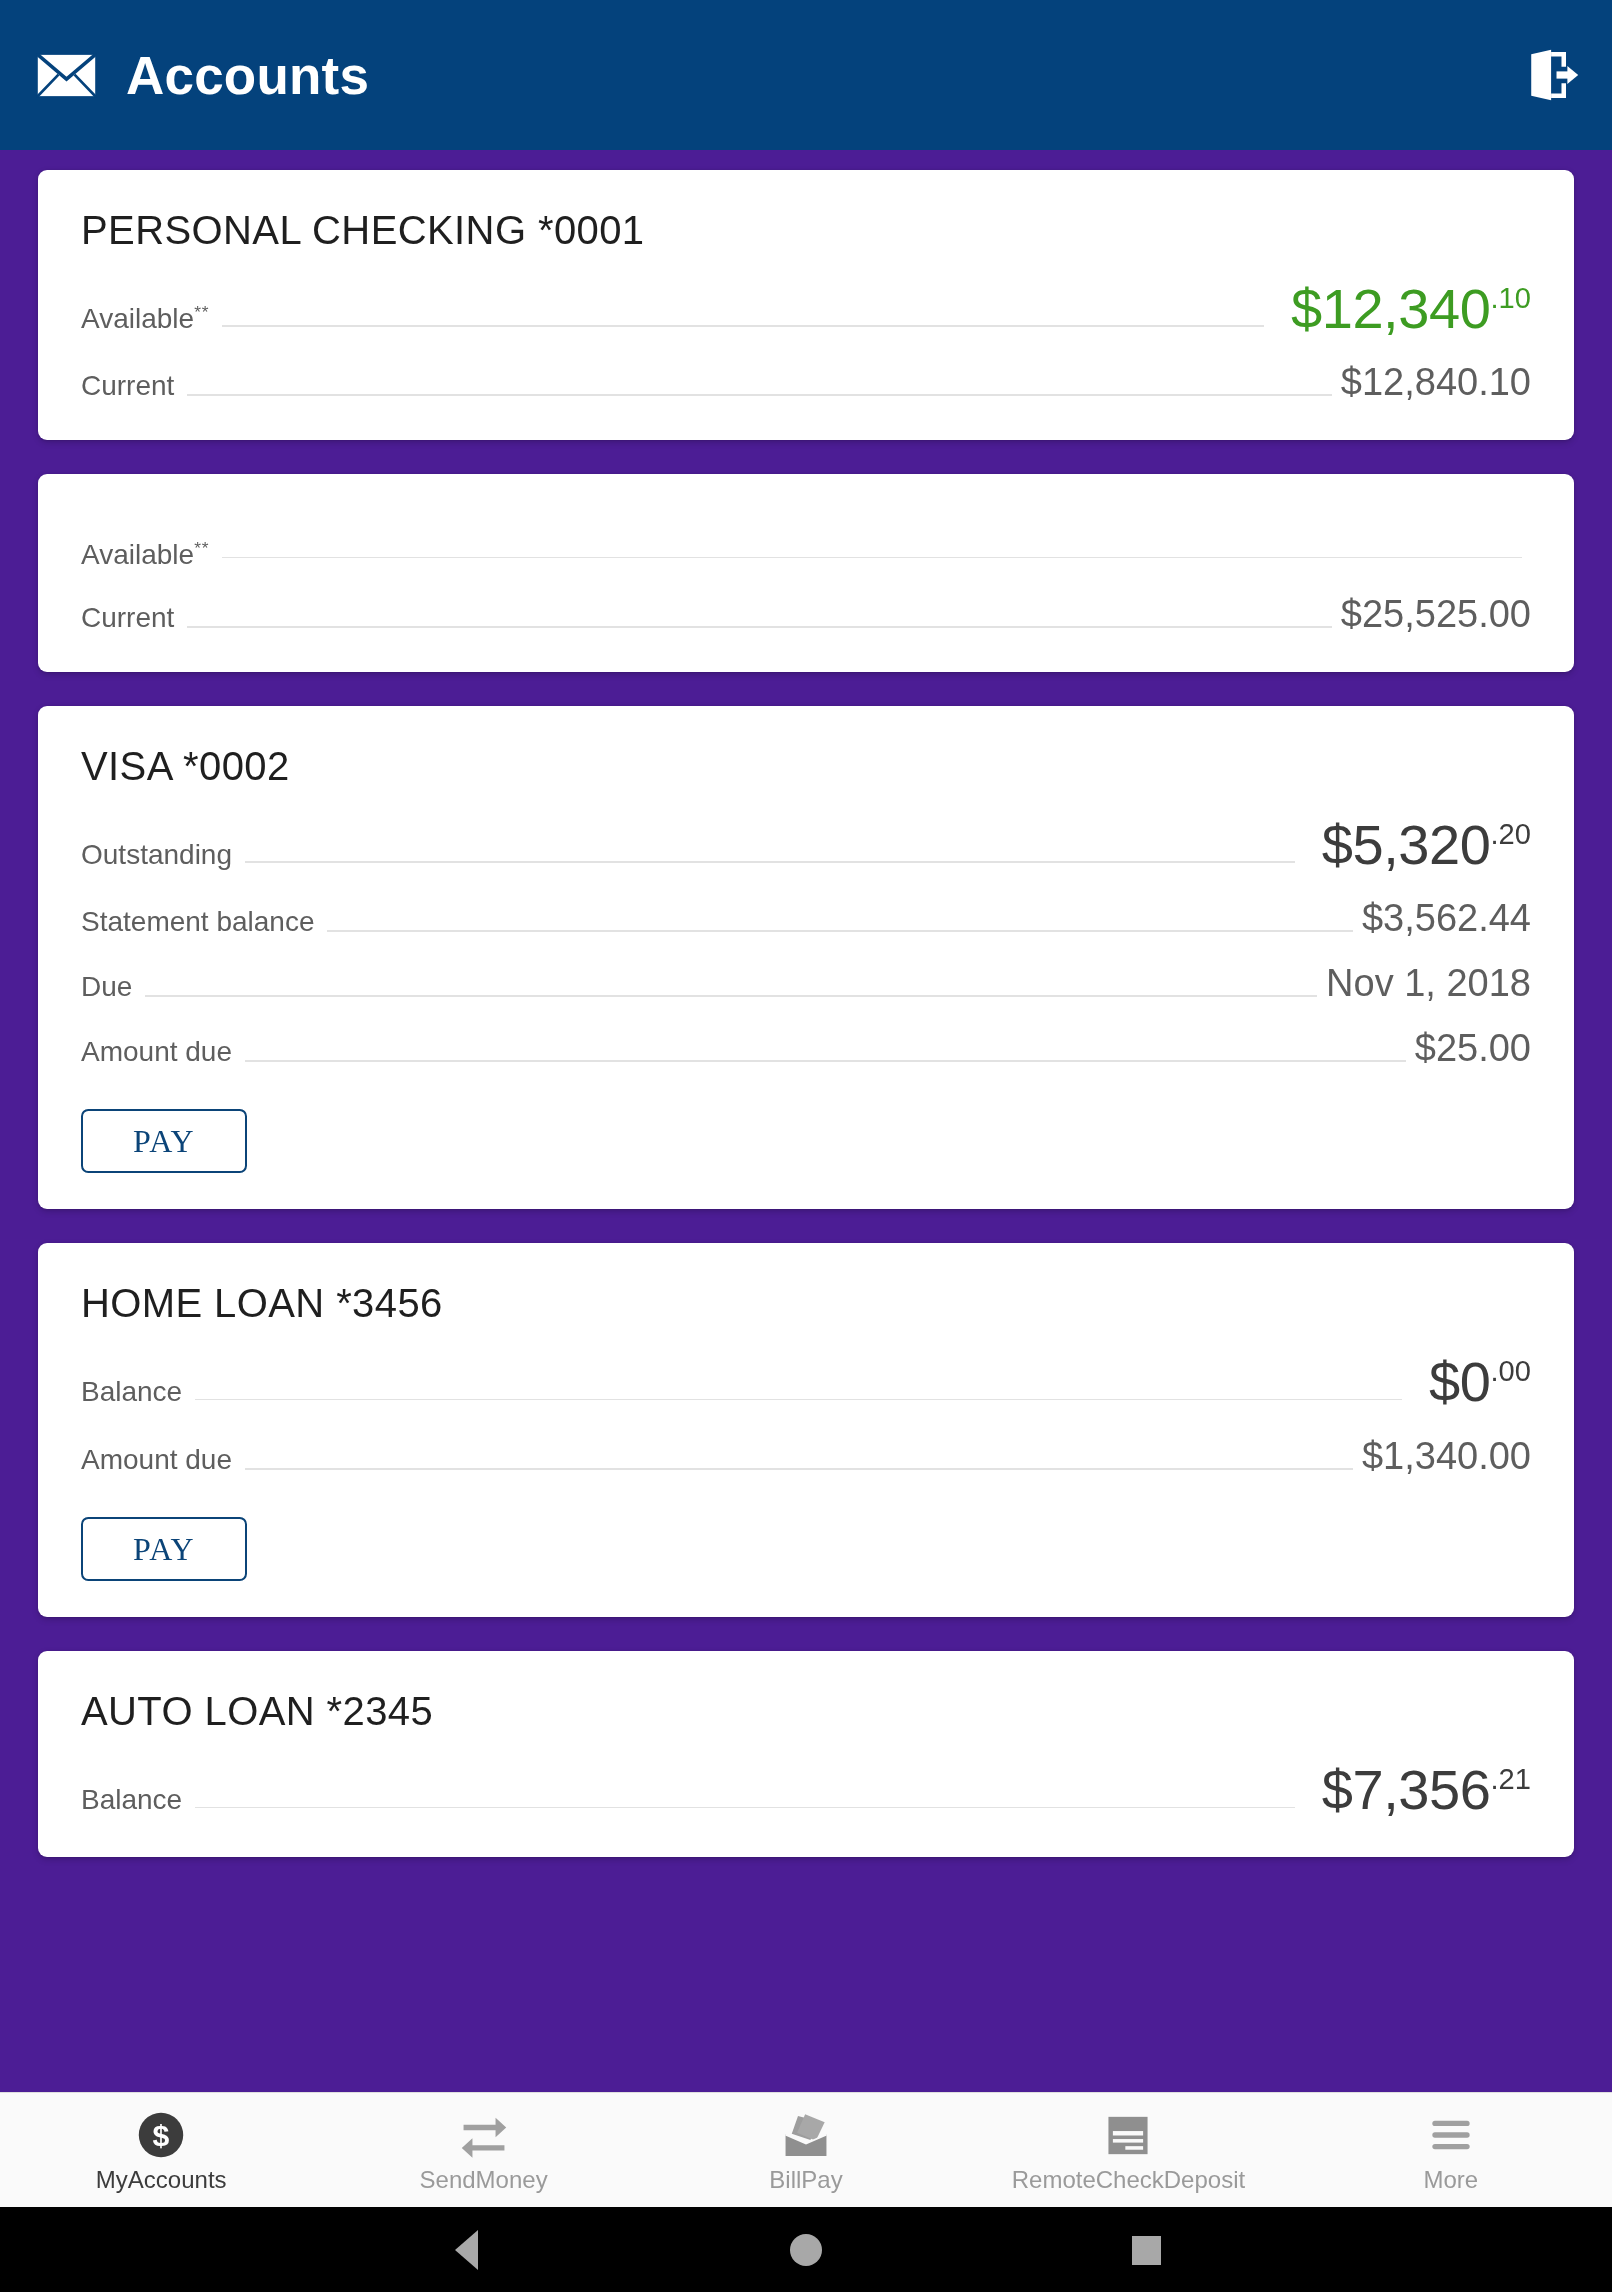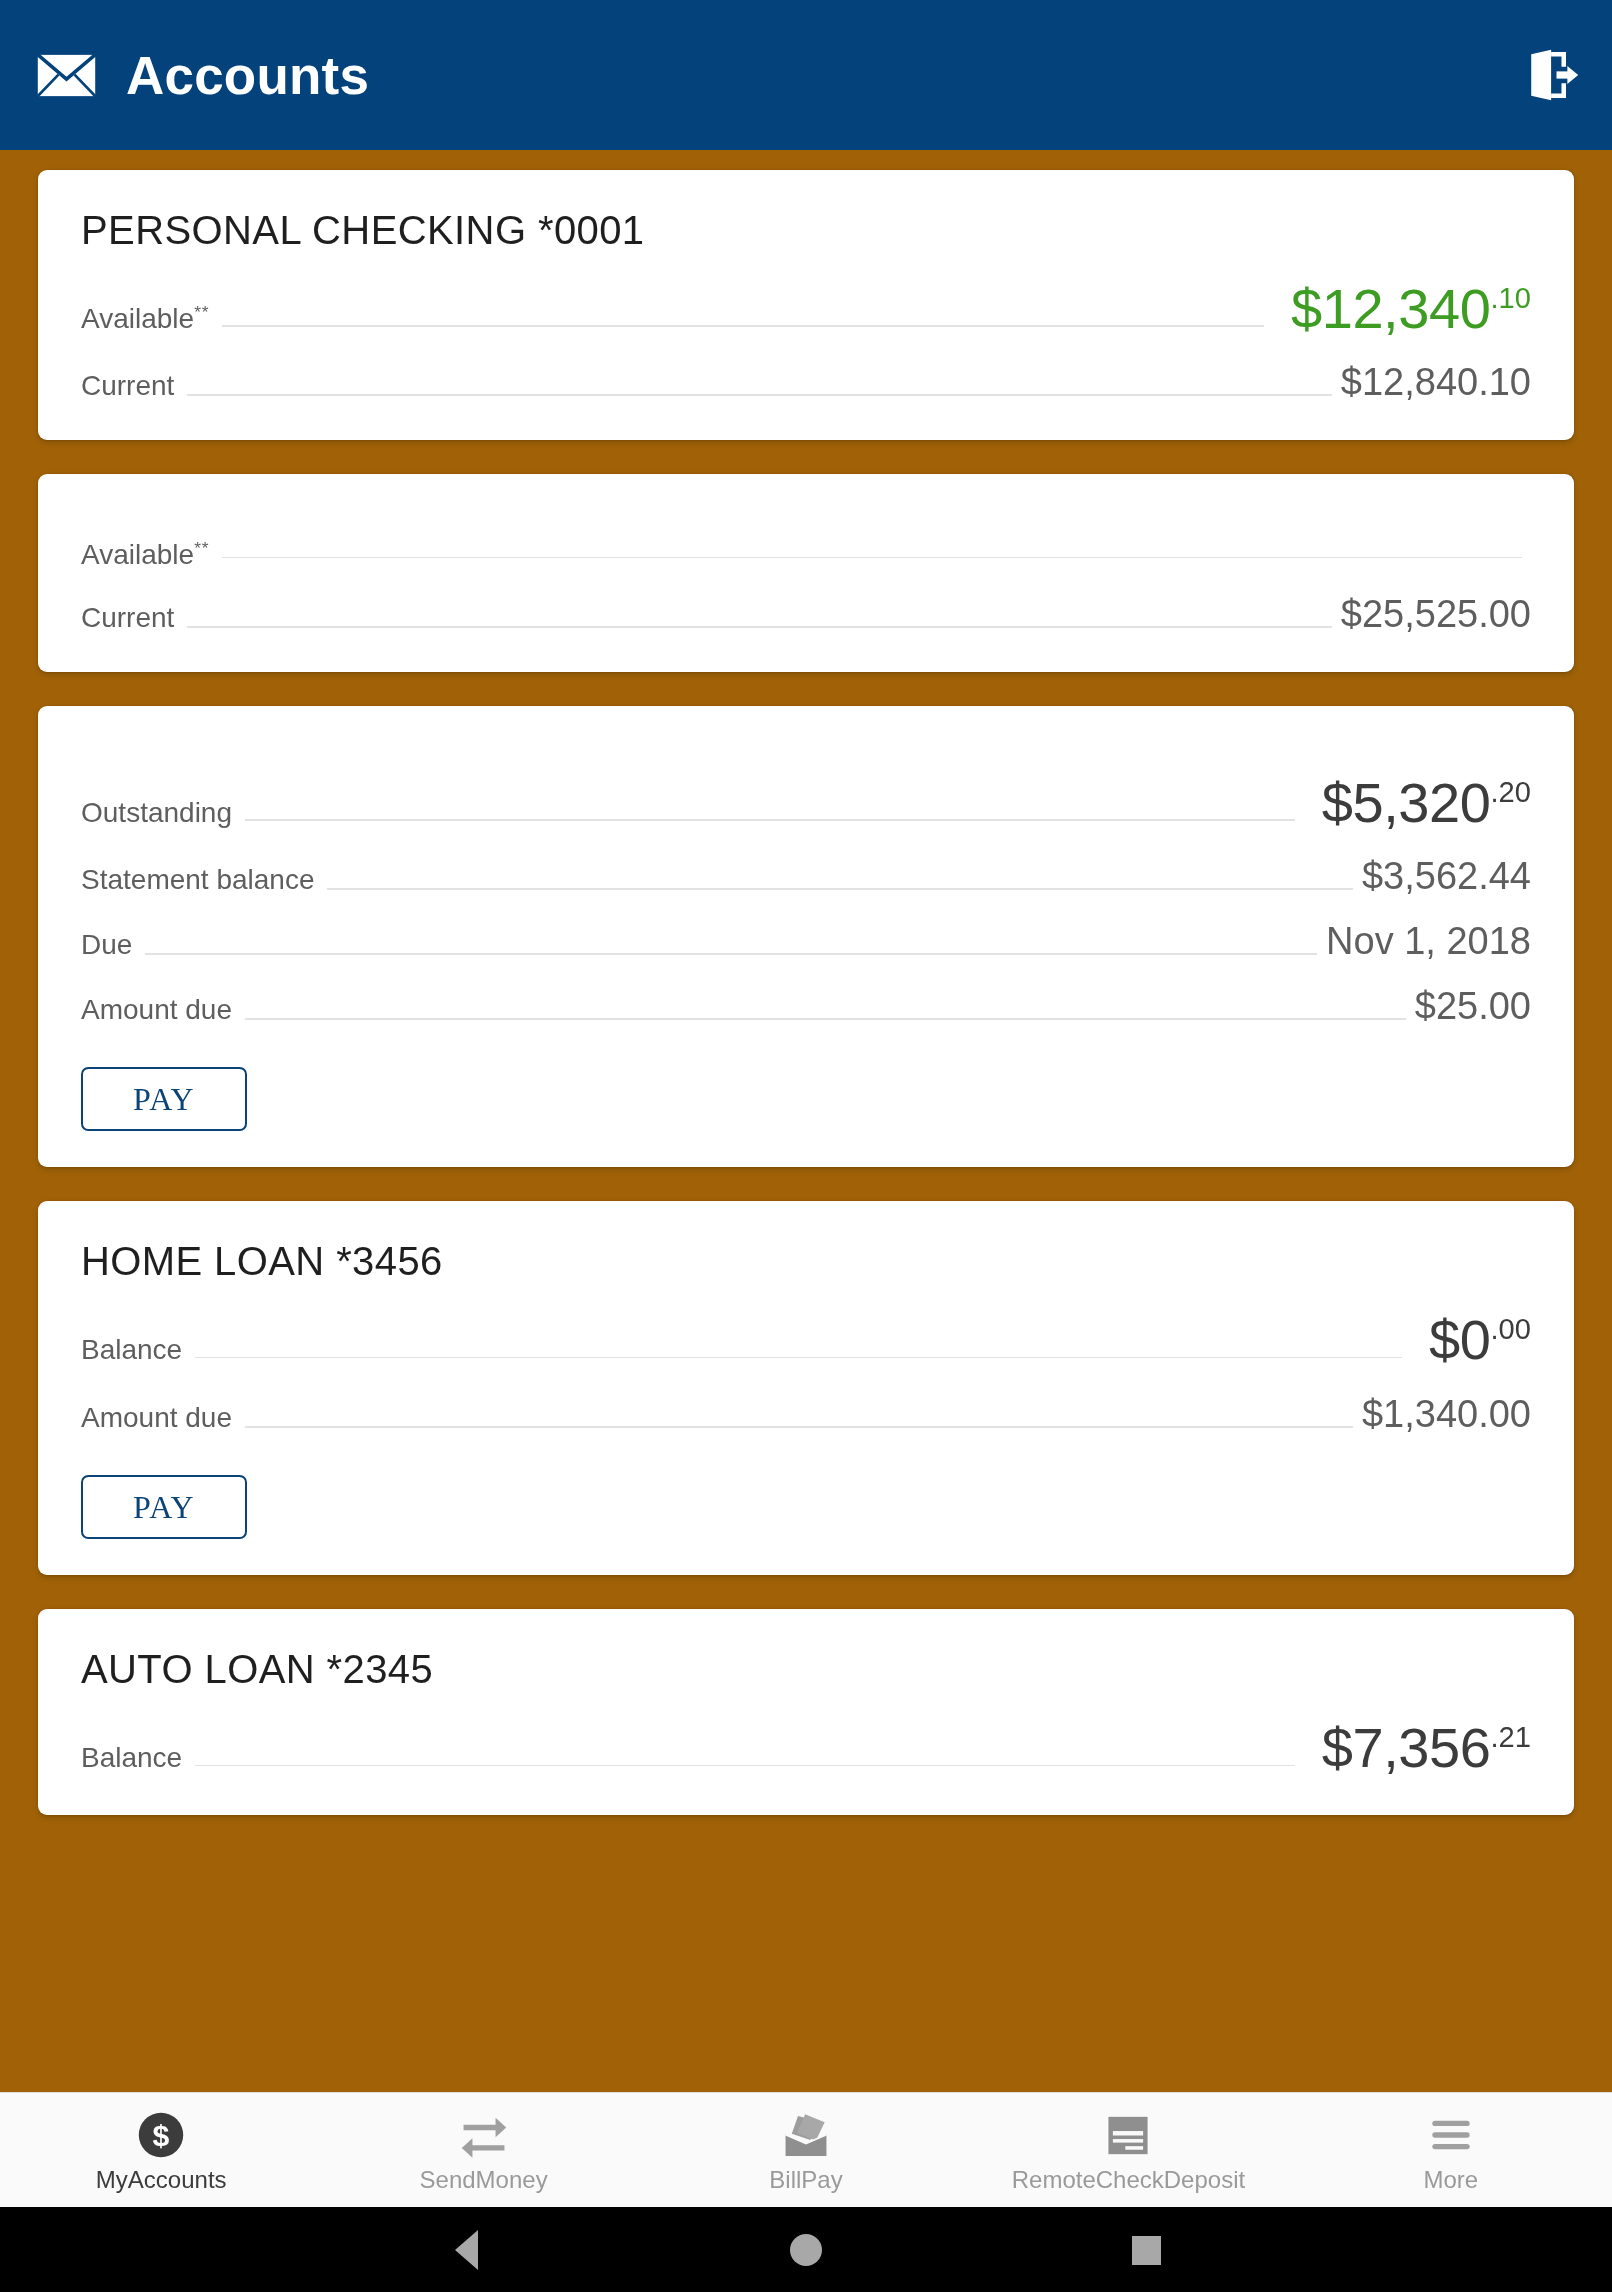--- a/index.html
+++ b/index.html
@@ -15,21 +15,21 @@
     background: #e7e7e7;
     -webkit-font-smoothing: antialiased;
   }
 
   .phone {
     position: relative;
     width: 1612px;
     height: 2293px;
     display: flex;
     flex-direction: column;
-    background: #a16207;
+    background: #4c1d95;
   }
 
   
   .appbar {
     height: 150px;
     flex: 0 0 150px;
     background: #04427c;
     display: flex;
     align-items: center;
     padding: 0 32px 0 36px;
@@ -284,21 +284,21 @@
         <div class="row primary green">
           <div class="row-label"><span>Available</span><sup>**</sup></div>
           <div class="leader"></div>
         </div>
         <div class="row">
           <div class="row-label"><span>Current</span></div>
           <div class="leader"></div>
           <div class="row-value">$25,525.00</div>
         </div>
       </div>
-      <div class="card"><div class="row primary">
+      <div class="card"><div class="card-title">VISA *0002</div><div class="row primary">
           <div class="row-label"><span>Outstanding</span></div>
           <div class="leader"></div>
           <div class="row-value"><span>$5,320</span><span class="cents">.20</span></div>
         </div><div class="row">
           <div class="row-label"><span>Statement balance</span></div>
           <div class="leader"></div>
           <div class="row-value">$3,562.44</div>
         </div><div class="row">
           <div class="row-label"><span>Due</span></div>
           <div class="leader"></div>

